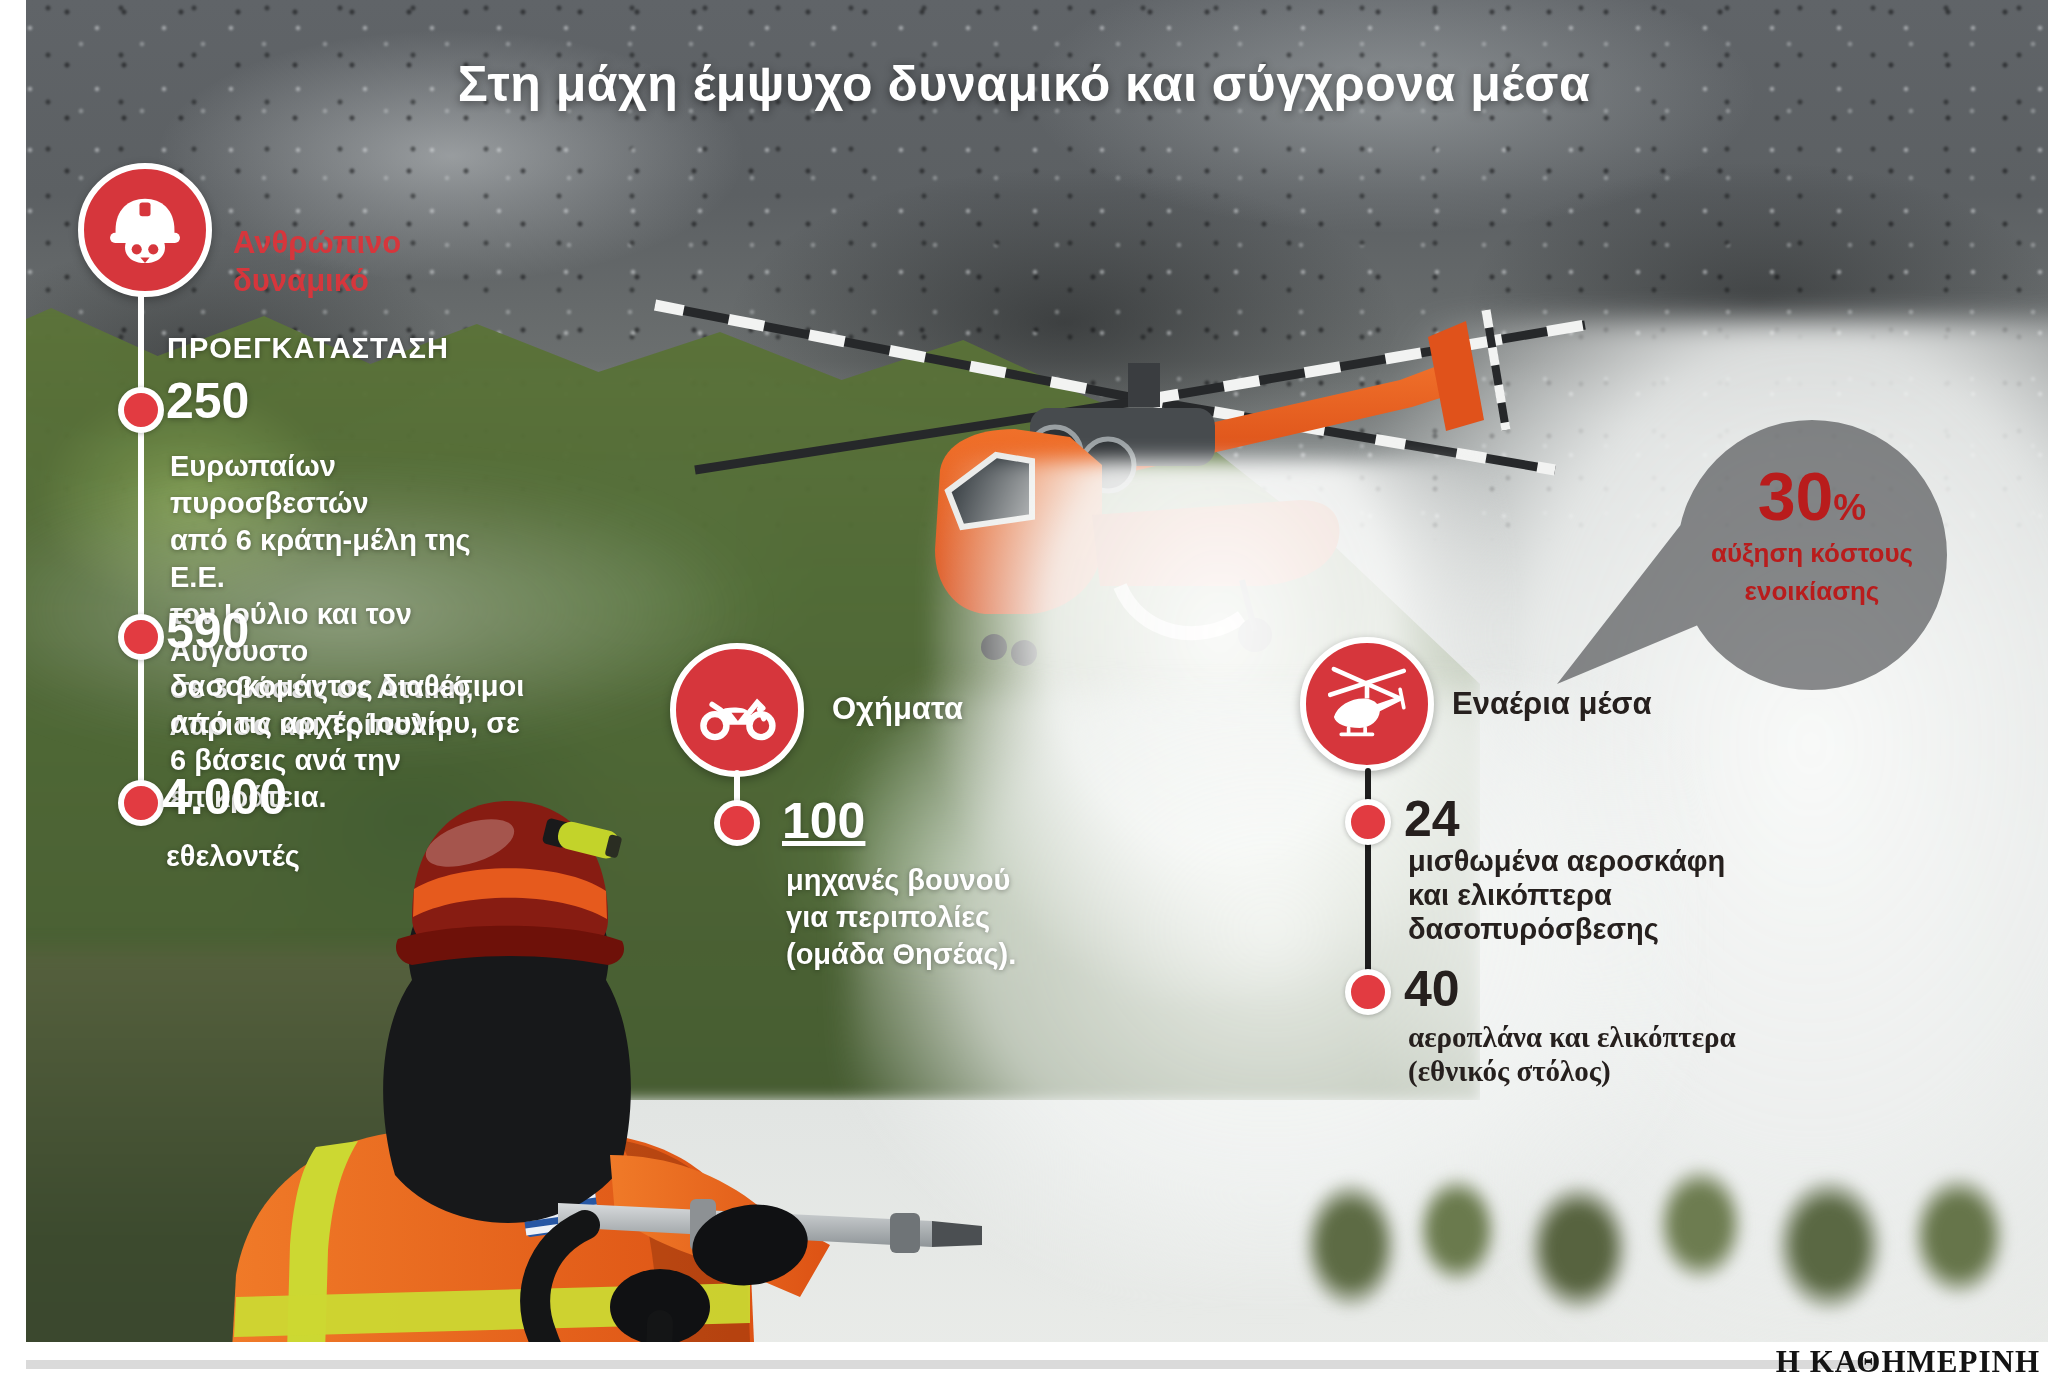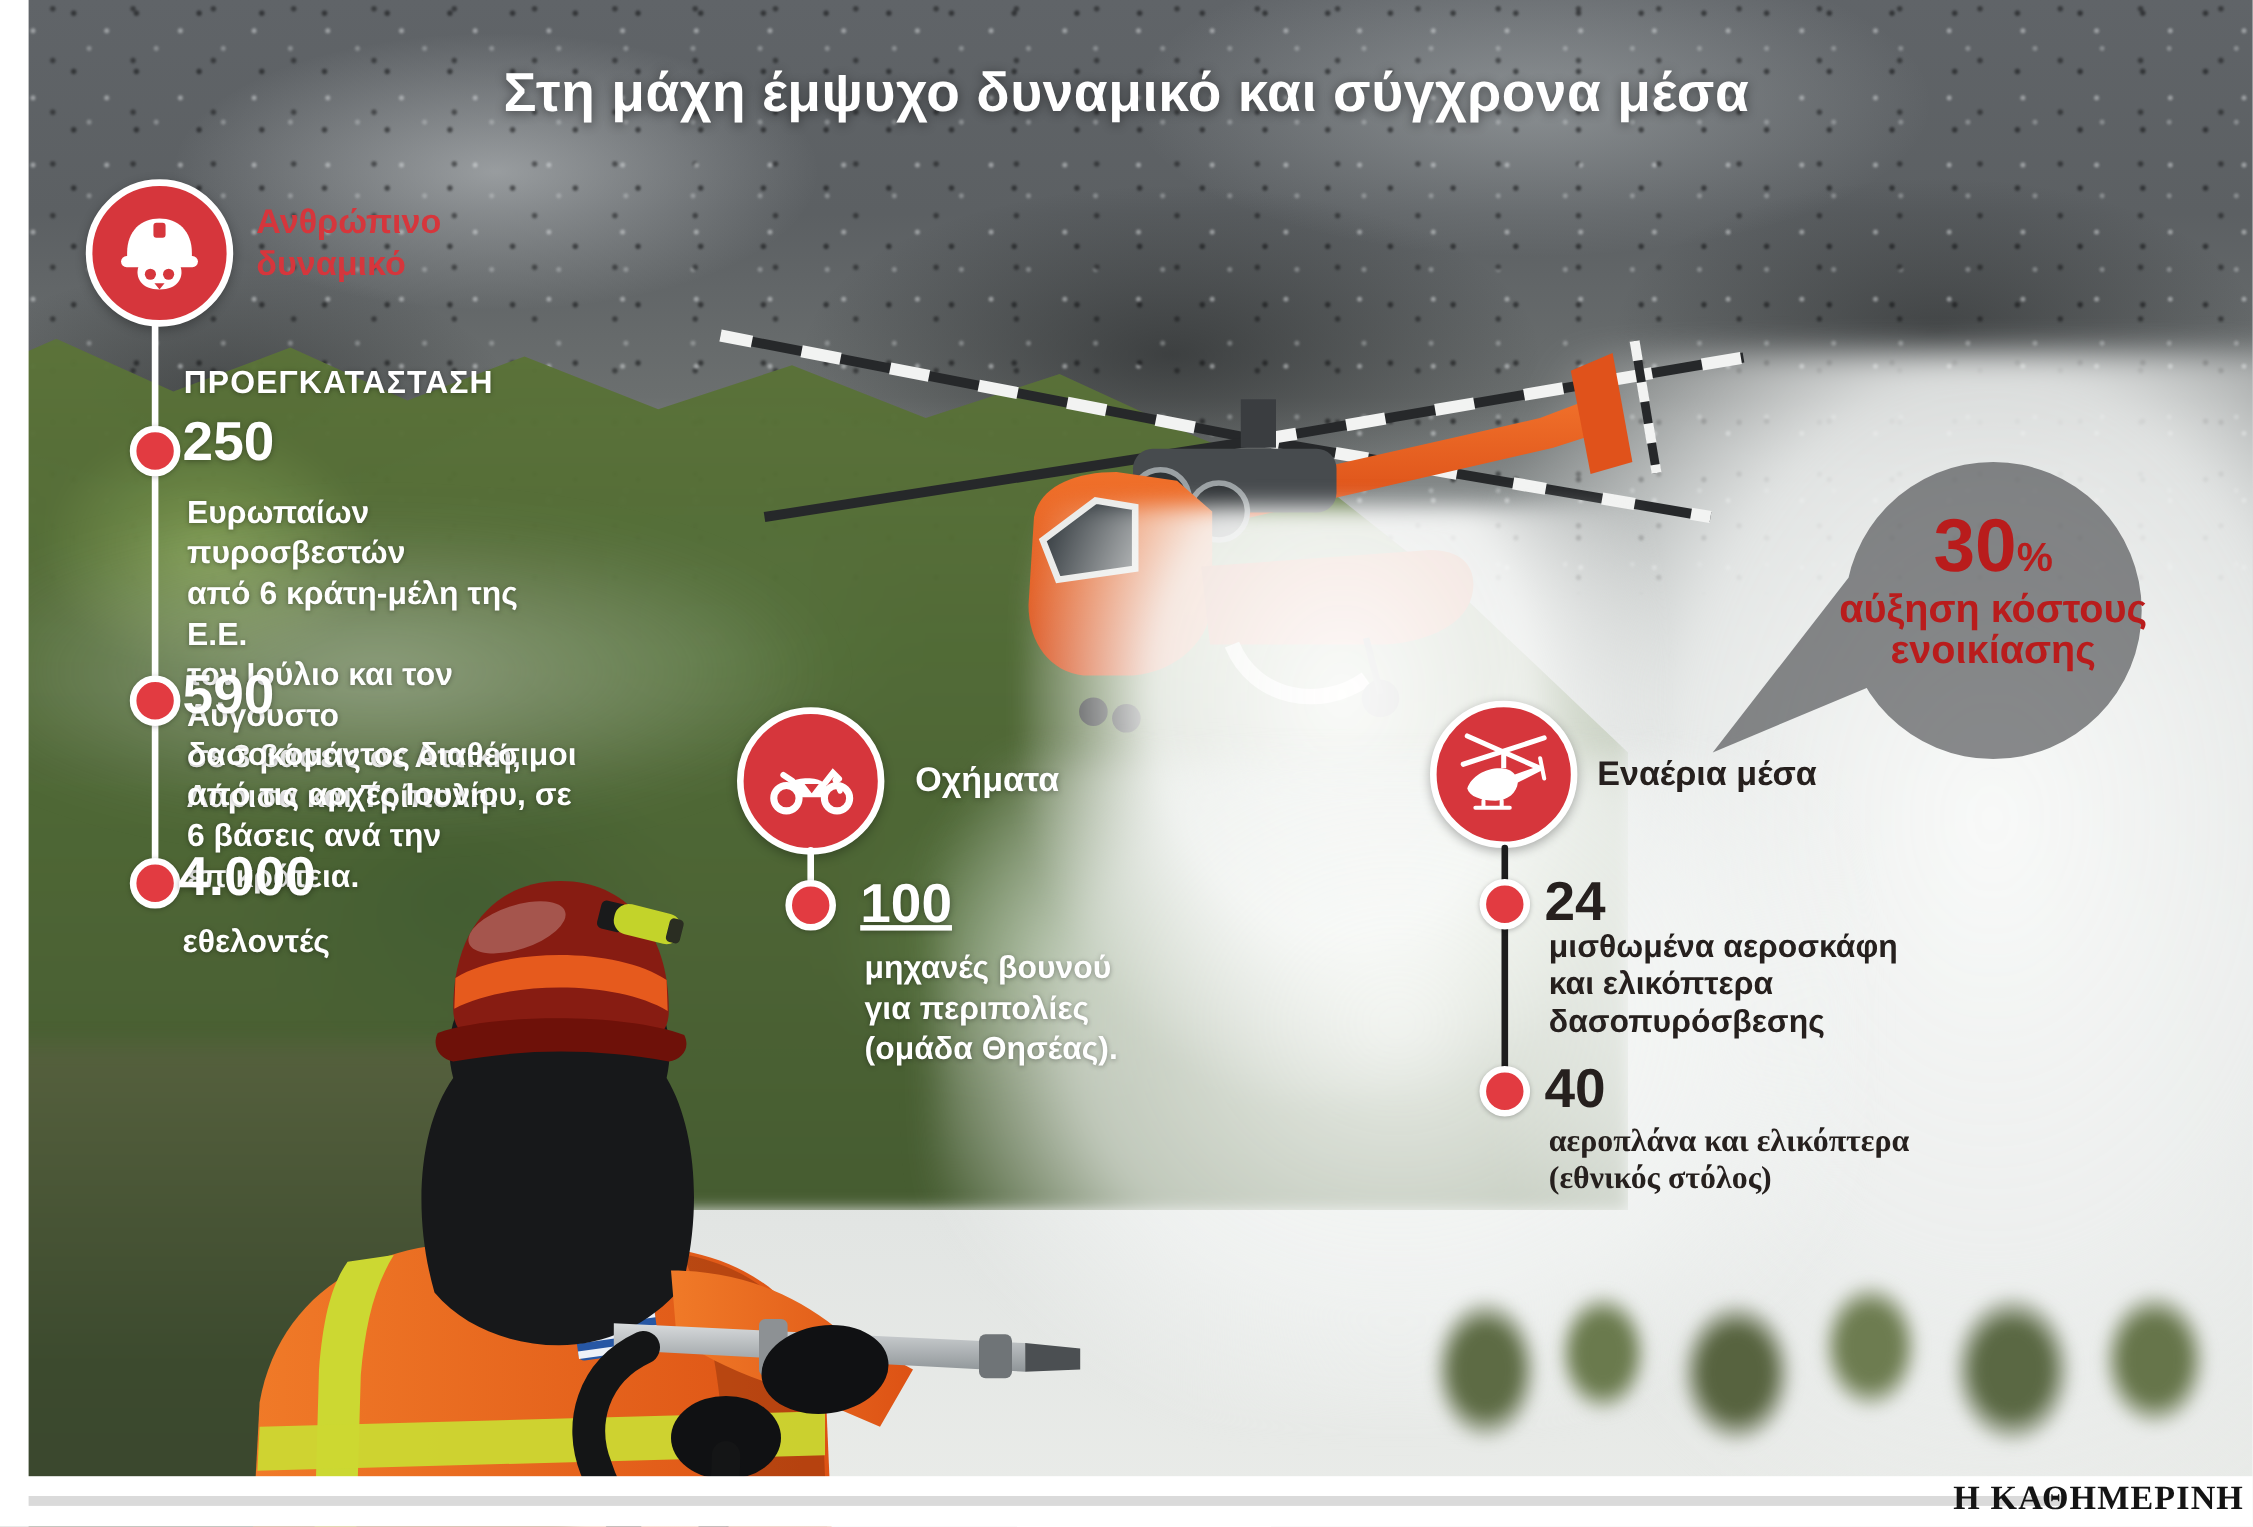--- a/index.html
+++ b/index.html
@@ -58,37 +58,37 @@
   .fireman{left:190px;top:775px;width:830px;height:613px;z-index:3;}
 
   
   .ig{z-index:5;}
   #title{left:0;top:55px;width:2048px;text-align:center;color:#fff;font-weight:700;
          font-size:50px;letter-spacing:.5px;text-shadow:0 2px 10px rgba(0,0,0,.45);}
   .iconcircle{width:122px;height:122px;border-radius:50%;background:var(--accent_red);
          border:6px solid #fff;box-shadow:0 3px 10px rgba(0,0,0,.3);
          display:flex;align-items:center;justify-content:center;}
   .seclabel{font-weight:700;font-size:31px;line-height:38px;}
-  .red{color:var(--accent_red);} .white{color:#fff;text-shadow:0 1px 6px rgba(0,0,0,.35);}
+  .red{color:var(--accent_red);margin-top:41px;} .white{color:#fff;text-shadow:0 1px 6px rgba(0,0,0,.35);}
   .darktxt{color:var(--dark_text);}
   .vline{width:6px;border-radius:3px;background:#fff;}
   .vline.dk{background:#1d1d1d;}
   .dot{width:34px;height:34px;border-radius:50%;background:var(--dot_red);border:6px solid #fff;
        box-shadow:0 1px 5px rgba(0,0,0,.25);}
   .num{font-weight:700;font-size:50px;line-height:1;color:#fff;text-shadow:0 1px 6px rgba(0,0,0,.35);}
   .num.dk{color:var(--dark_text);text-shadow:none;}
   .desc{font-weight:700;font-size:29px;line-height:37px;color:#fff;white-space:pre-line;
         text-shadow:0 1px 5px rgba(0,0,0,.35);}
   .desc.dk{color:var(--dark_text);text-shadow:none;line-height:34px;}
   .header{font-weight:700;font-size:29px;color:#fff;letter-spacing:1px;text-shadow:0 1px 5px rgba(0,0,0,.35);}
   #bubble-shape{left:1540px;top:400px;width:520px;height:300px;z-index:4;}
   .bubbletxt{z-index:5;color:#b91c1c;text-align:center;font-weight:700;}
   #bubble-num{left:1662px;top:462px;width:300px;font-size:68px;line-height:1;}
   #bubble-num .pct{font-size:37px;font-weight:700;}
-  #bubble-desc{left:1662px;top:534px;width:300px;font-size:36px;line-height:38px;white-space:pre-line;}
+  #bubble-desc{left:1662px;top:534px;width:300px;font-size:26px;line-height:38px;white-space:pre-line;}
   .leftmargin{left:0;top:0;width:26px;height:1388px;background:#fff;z-index:6;}
   .footer{left:0;top:1342px;width:2048px;height:46px;background:#fff;z-index:7;}
   .footrule{left:26px;top:1360px;width:1852px;height:9px;background:#dadada;z-index:8;}
   #brand{right:8px;top:1344px;font-family:"Liberation Serif",serif;font-weight:700;
          font-size:31px;color:#141414;letter-spacing:1px;z-index:8;}
 </style>
 </head>
 <body>
 
 <div id="stage" style="--accent_red: #d6363c; --dot_red: #e23b41; --dark_text: #26201e; --bubble_bg: rgba(44,46,50,0.55); --highvis: #ccd832;">

